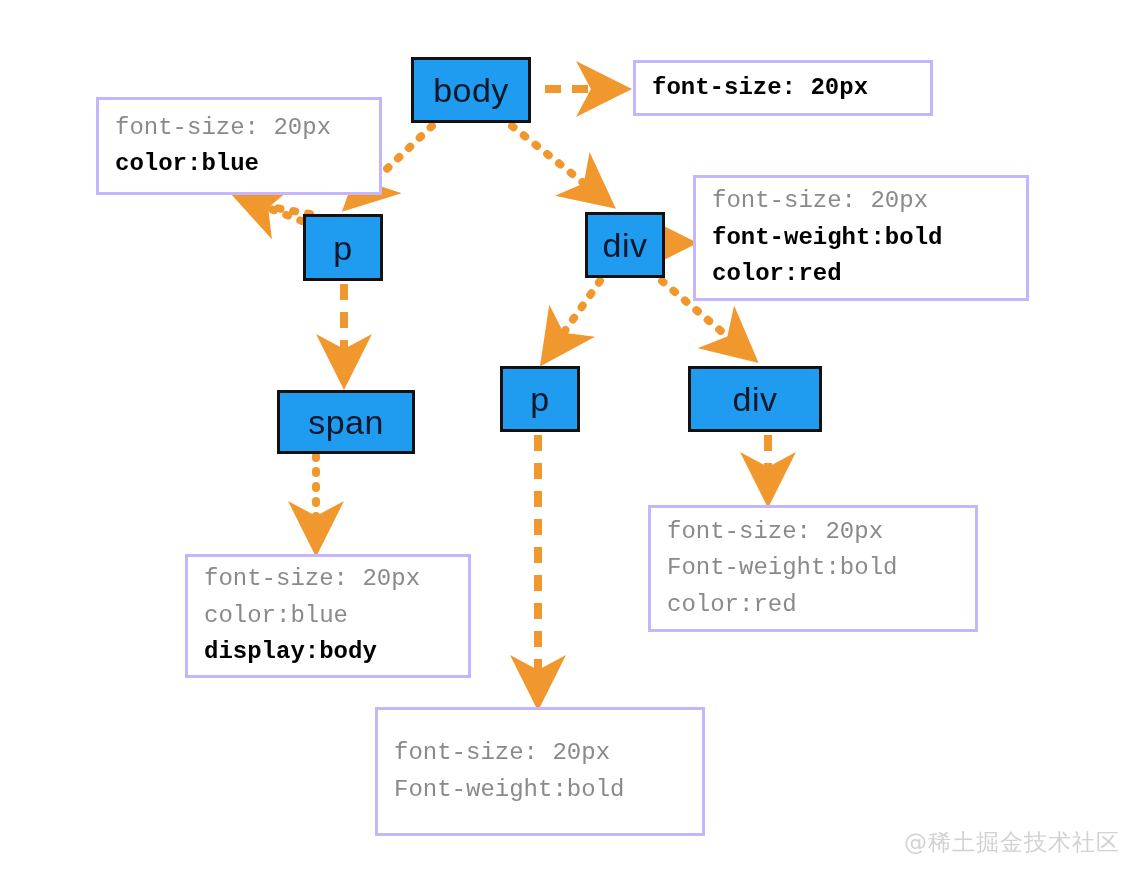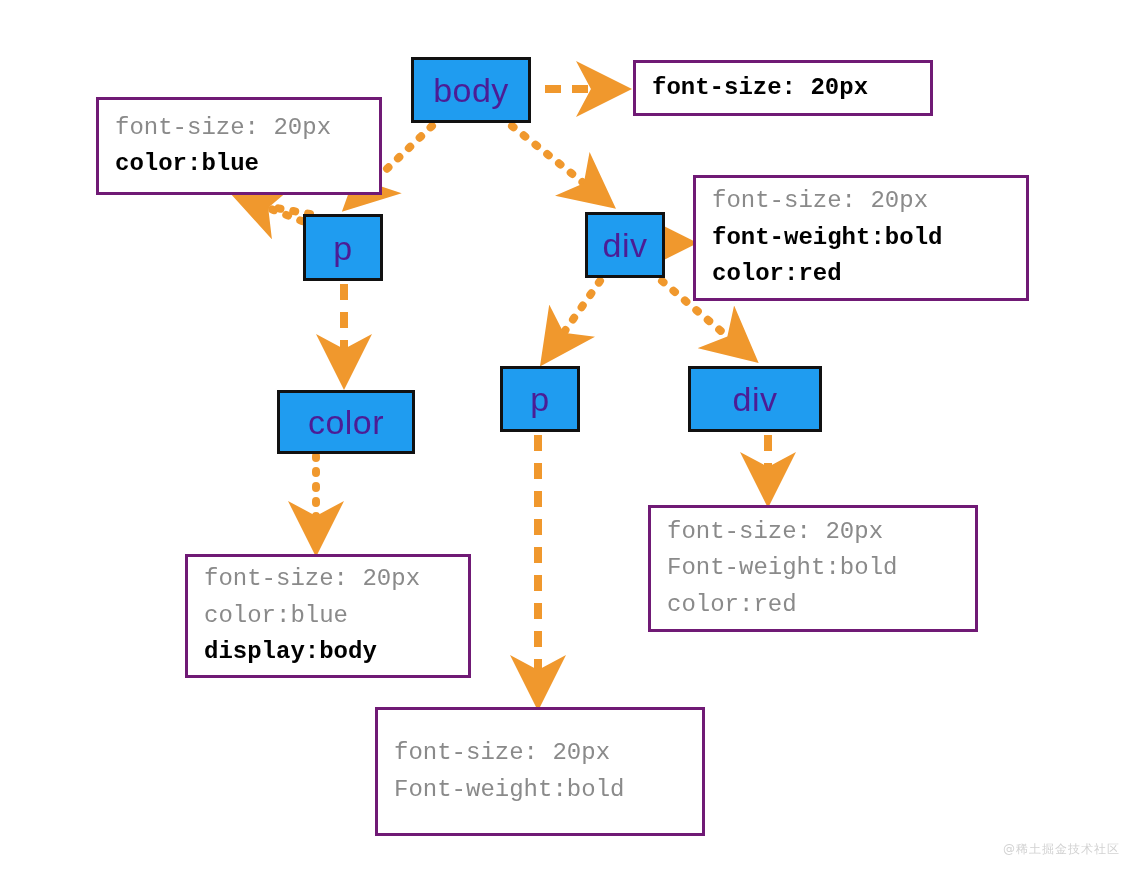--- a/index.html
+++ b/index.html
@@ -29,52 +29,52 @@
 
   
   .node {
     position: absolute;
     background: #1f9cf0;
     border: 3px solid #111111;
     box-sizing: border-box;
     display: flex;
     align-items: center;
     justify-content: center;
-    color: #4c1d95;
+    color: #0f172a;
     font-family: "Liberation Sans", sans-serif;
     font-size: 34px;
     line-height: 1;
     letter-spacing: 0.5px;
   }
 
   
   .anno {
     position: absolute;
     background: #ffffff;
-    border: 3px solid #701a75;
+    border: 3px solid #c4b5fd;
     box-sizing: border-box;
     display: flex;
     flex-direction: column;
     justify-content: center;
     padding: 14px 16px;
     font-family: "Liberation Mono", monospace;
     font-size: 24px;
     line-height: 1.52;
     white-space: pre;
   }
   .anno .ln { display: block; }
   .anno .ln.inherited { color: #8a8a8a; font-weight: normal; }
   .anno .ln.own { color: #000000; font-weight: bold; }
 
   .watermark {
     position: absolute;
     right: 22px;
     bottom: 18px;
     color: #d2d2d2;
-    font-size: 12px;
+    font-size: 23px;
     font-family: "DejaVu Sans", sans-serif;
     letter-spacing: 1px;
     user-select: none;
   }
 </style>
 </head>
 <body>
 
 <div id="canvas">
 
@@ -137,21 +137,21 @@
 
   <div class="node" style="left:303px; top:214px; width:80px; height:67px;">
     <span>p</span>
   </div>
 
   <div class="node" style="left:585px; top:212px; width:80px; height:66px;">
     <span>div</span>
   </div>
 
   <div class="node" style="left:277px; top:390px; width:138px; height:64px;">
-    <span>color</span>
+    <span>span</span>
   </div>
 
   <div class="node" style="left:500px; top:366px; width:80px; height:66px;">
     <span>p</span>
   </div>
 
   <div class="node" style="left:688px; top:366px; width:134px; height:66px;">
     <span>div</span>
   </div>
 

